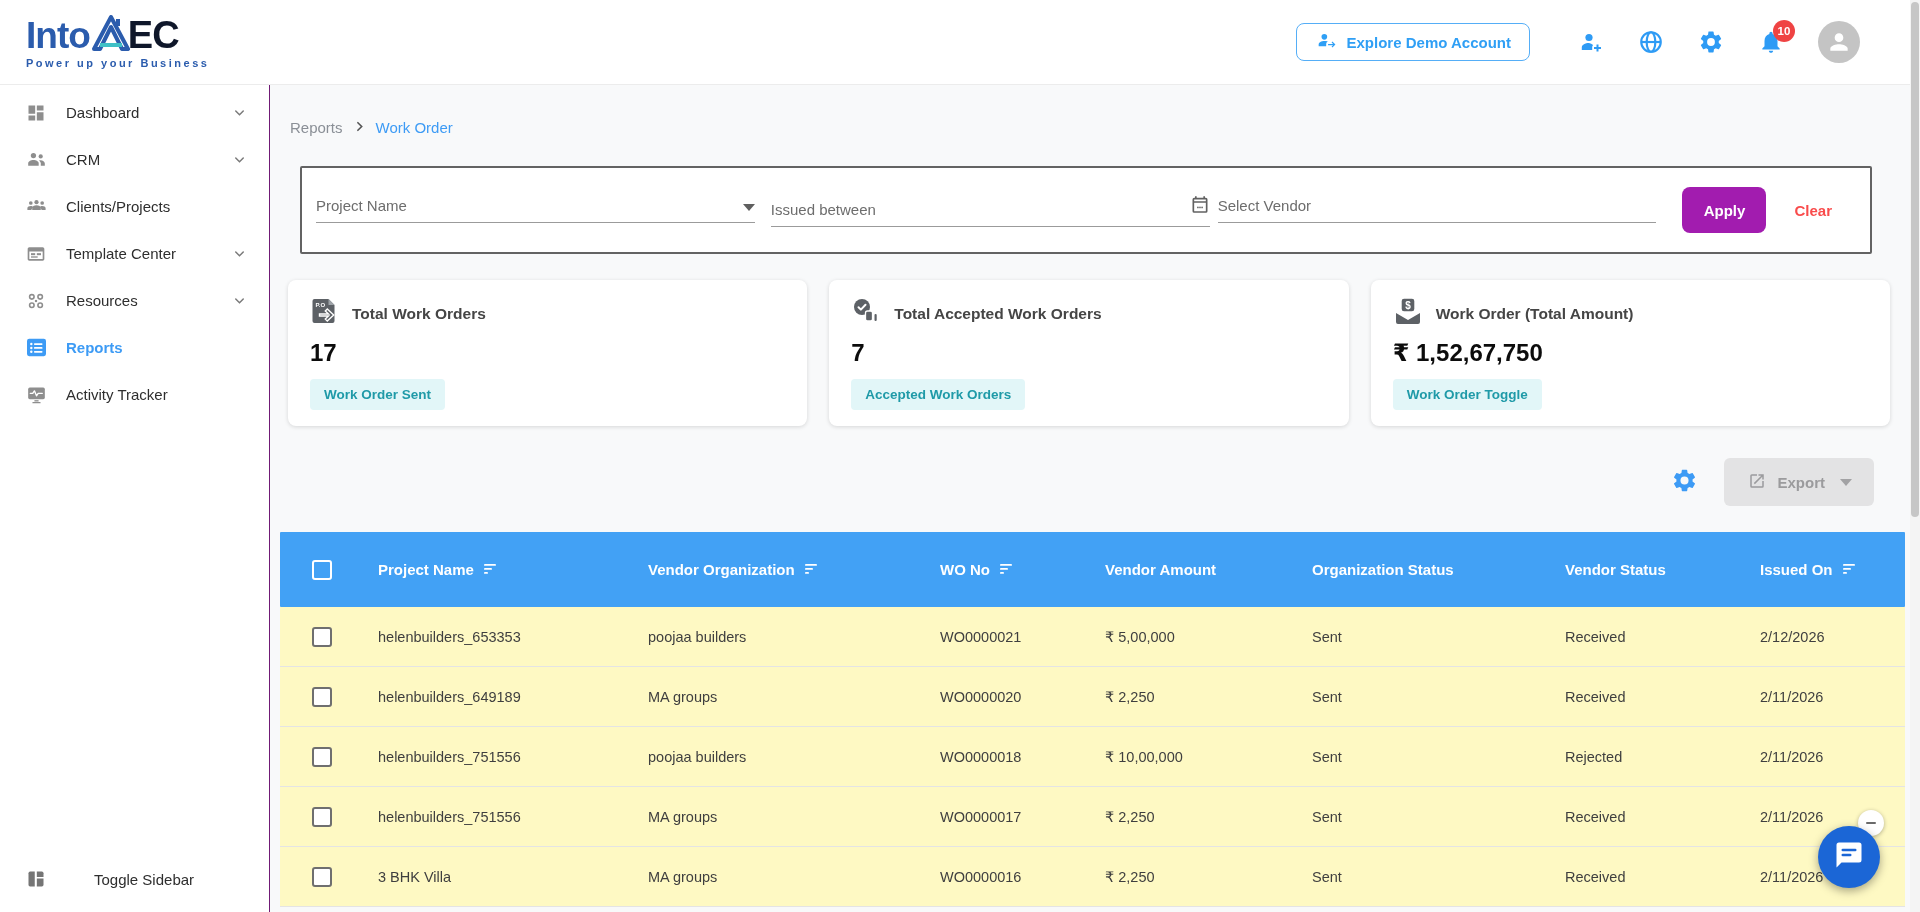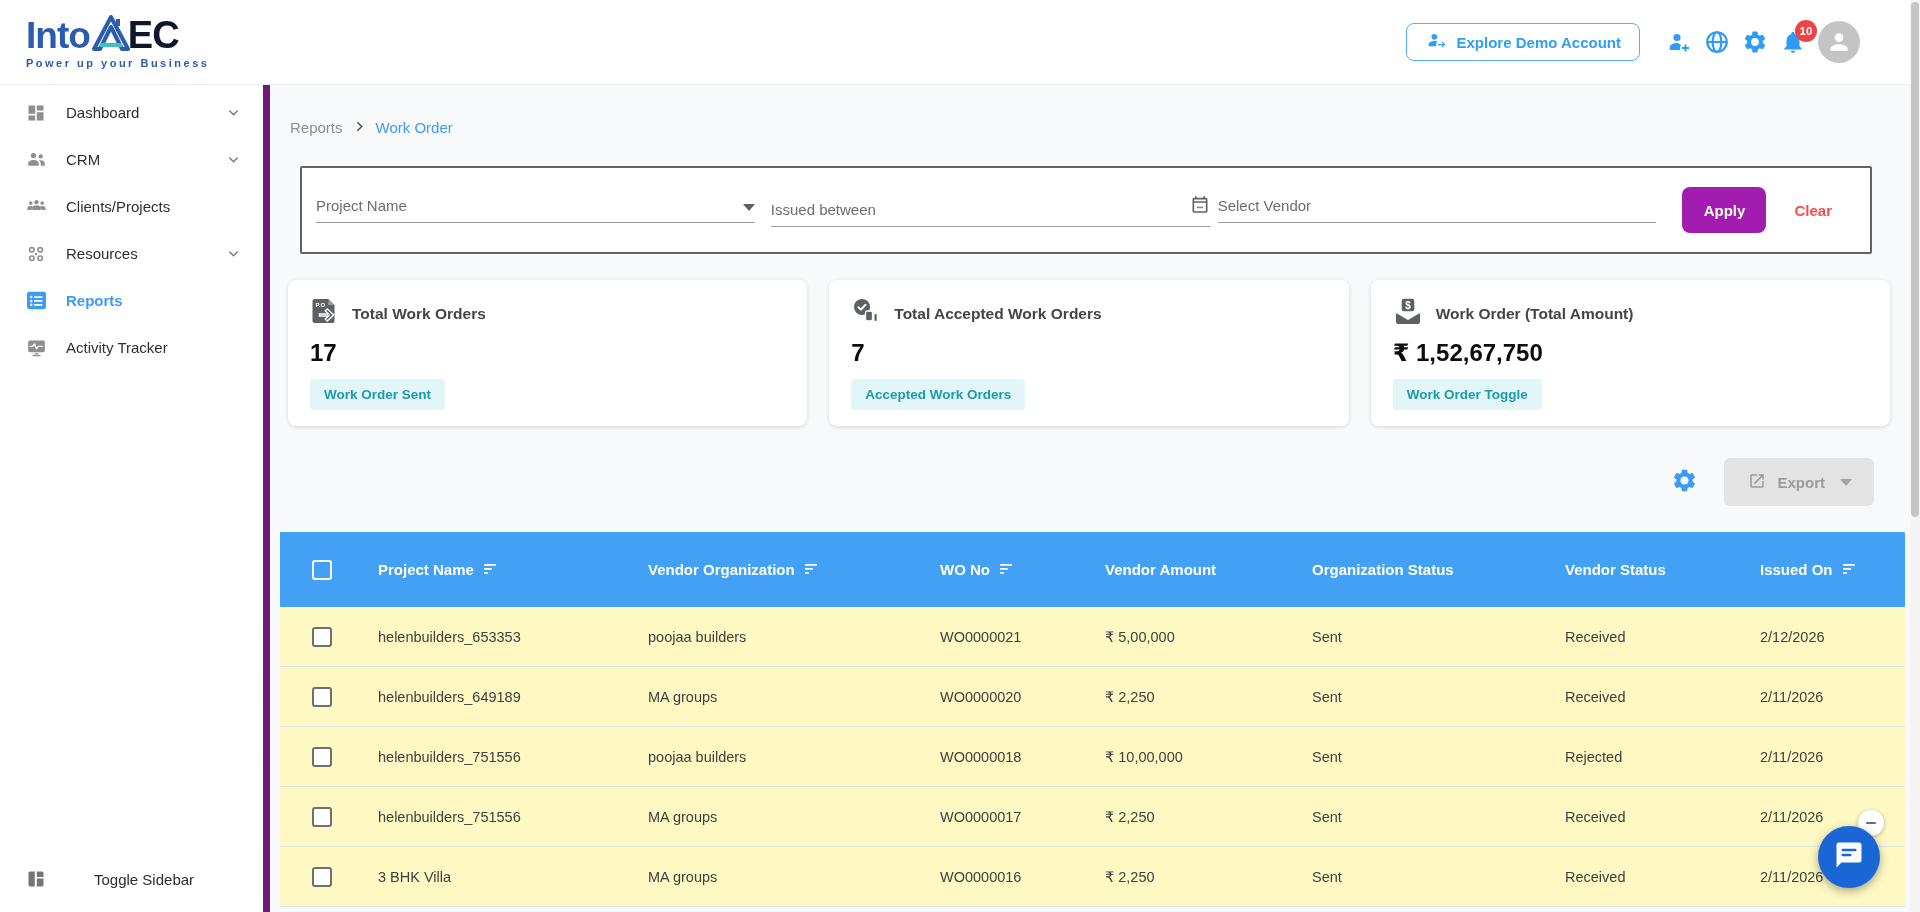--- a/index.html
+++ b/index.html
@@ -9,34 +9,34 @@
 
   
   .topbar { height:85px; background:#fff; border-bottom:1px solid #ececec;
     display:flex; align-items:center; justify-content:space-between; padding:0 60px 0 26px; flex:0 0 auto; }
   .logo { display:flex; flex-direction:column; }
   .logo-row { display:flex; align-items:flex-end; line-height:1; }
   .logo-into { font-size:37px; font-weight:700; color:#2b5cad; letter-spacing:-1px; }
   .logo-roof { margin:0 -2px 0 2px; }
   .logo-ec { font-size:38px; font-weight:700; color:#0f172a; letter-spacing:-1px; }
   .logo-tag { font-size:11px; font-weight:700; color:#2b5cad; letter-spacing:2.5px; margin-top:3px; }
-  .top-right { display:flex; align-items:center; gap:12px;margin-left:15px; }
+  .top-right { display:flex; align-items:center; gap:34px;margin-left:15px; }
   .explore-btn { display:flex; align-items:center; gap:10px; height:38px; padding:0 18px;
     border:1.5px solid #55aef7; border-radius:8px; background:#fff; color:#2f9ff5;
     font-size:15px; font-weight:700; cursor:pointer; margin-right:14px; }
   .hicon { width:26px; height:26px; display:flex; align-items:center; justify-content:center; cursor:pointer; position:relative; }
   .badge { position:absolute; top:-9px; right:-11px; min-width:22px; height:22px; border-radius:11px;
     background:#ef4343; color:#fff; font-size:11.5px; font-weight:700;
     display:flex; align-items:center; justify-content:center; padding:0 4px; }
   .avatar { width:42px; height:42px; border-radius:50%; background:#c4c4c4;
     display:flex; align-items:center; justify-content:center; cursor:pointer; }
 
   
   .shell { flex:1; display:flex; min-height:0; }
-  .sidebar { width:270px; background:#fff; border-right:7px solid #701a75; position:relative; padding-top:4px; flex:0 0 auto; }
+  .sidebar { width:270px; background:#fff; border-right:1px solid #701a75; position:relative; padding-top:4px; flex:0 0 auto; }
   .side-item { height:47px; display:flex; align-items:center; padding:0 22px 0 24px; cursor:pointer; }
   .sicon { width:24px; display:flex; justify-content:center; }
   .slabel { margin-left:18px; font-size:15px; color:#2e2e2e; font-weight:500; flex:1; }
   .side-item.active .slabel { color:#3d9bf5; font-weight:600; }
   .schev { margin-left:auto; display:flex; }
   .side-toggle { position:absolute; bottom:10px; left:0; width:100%; height:46px;
     display:flex; align-items:center; padding:0 24px; cursor:pointer;gap:28px; }
 
   
   .main { flex:1; background:#f8f9fa; position:relative; overflow:hidden; }
@@ -201,20 +201,36 @@
               <circle cx="12" cy="7" r="2.4"></circle>
               <circle cx="18.5" cy="8" r="2.1"></circle>
               <path d="M5.5 11.3c-2.1 0-3.9 1.1-3.9 2.4V16h4.6c.2-1.3 1-2.4 2.2-3.2-.8-.9-1.8-1.5-2.9-1.5z"></path>
               <path d="M12 10.6c-2.7 0-4.9 1.4-4.9 3V16h9.8v-2.4c0-1.6-2.2-3-4.9-3z"></path>
               <path d="M18.5 11.3c-1.1 0-2.1.6-2.9 1.5 1.2.8 2 1.9 2.2 3.2h4.6v-2.3c0-1.3-1.8-2.4-3.9-2.4z"></path>
             </svg>
         </span>
         <span class="slabel">Clients/Projects</span>
       </div>
 
+      <div class="side-item">
+        <span class="sicon">
+          <svg width="20" height="20" viewBox="0 0 24 24" fill="#8e8e8e">
+              <path d="M20 4H4c-1.1 0-2 .9-2 2v12c0 1.1.9 2 2 2h16c1.1 0 2-.9 2-2V6c0-1.1-.9-2-2-2zm0 14H4V9h16v9z"></path>
+              <rect x="6" y="11" width="5" height="2.4"></rect>
+              <rect x="6" y="14.8" width="8" height="1.6"></rect>
+              <rect x="13" y="11" width="5" height="2.4"></rect>
+            </svg>
+        </span>
+        <span class="slabel">Template Center</span>
+        <span class="schev">
+          <svg width="15" height="15" viewBox="0 0 24 24" fill="none" stroke="#7a7a7a" stroke-width="2.4" stroke-linecap="round">
+              <path d="M6 9.5l6 6 6-6"></path>
+            </svg>
+        </span>
+      </div>
 
       <div class="side-item">
         <span class="sicon">
           <svg width="20" height="20" viewBox="0 0 24 24" fill="none" stroke="#8e8e8e" stroke-width="1.9">
               <circle cx="7" cy="7" r="2.7"></circle>
               <circle cx="17" cy="7" r="2.7"></circle>
               <circle cx="7" cy="17" r="2.7"></circle>
               <circle cx="17" cy="17" r="2.7"></circle>
               <rect x="10.7" y="10.7" width="2.6" height="2.6" fill="#8e8e8e" stroke="none"></rect>
             </svg>

